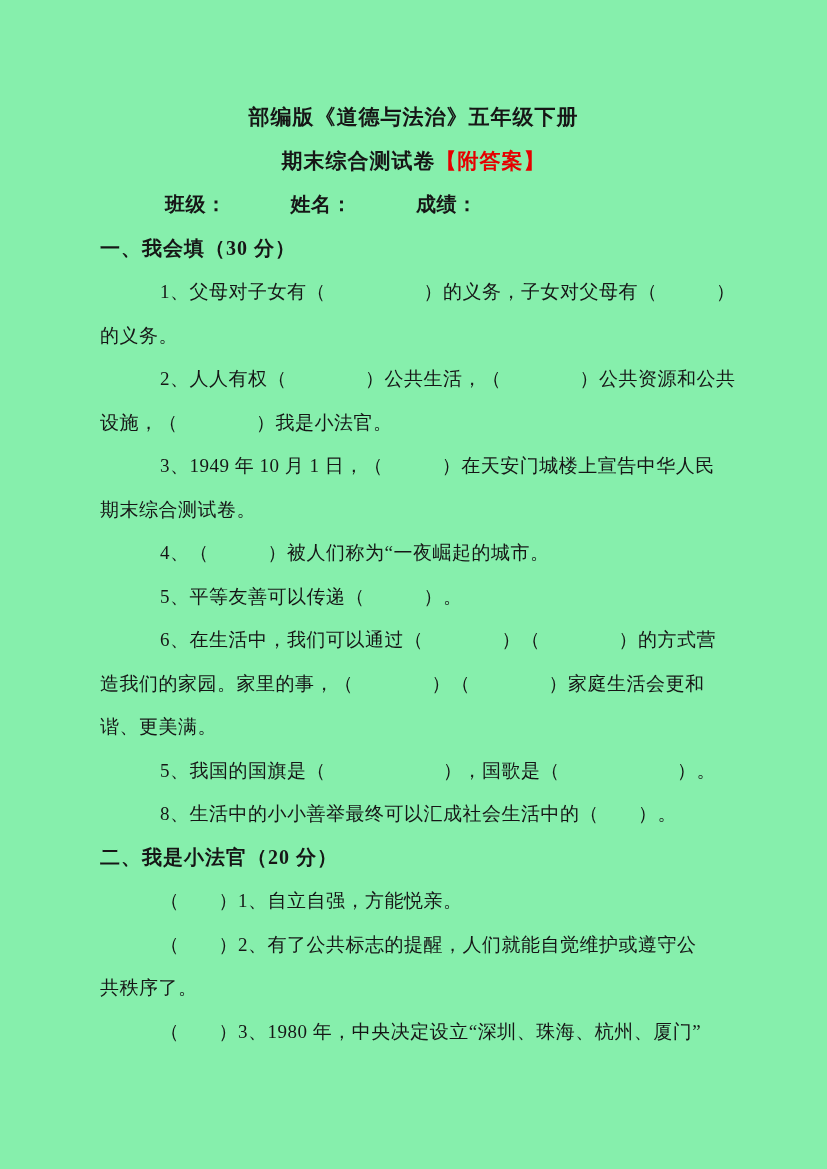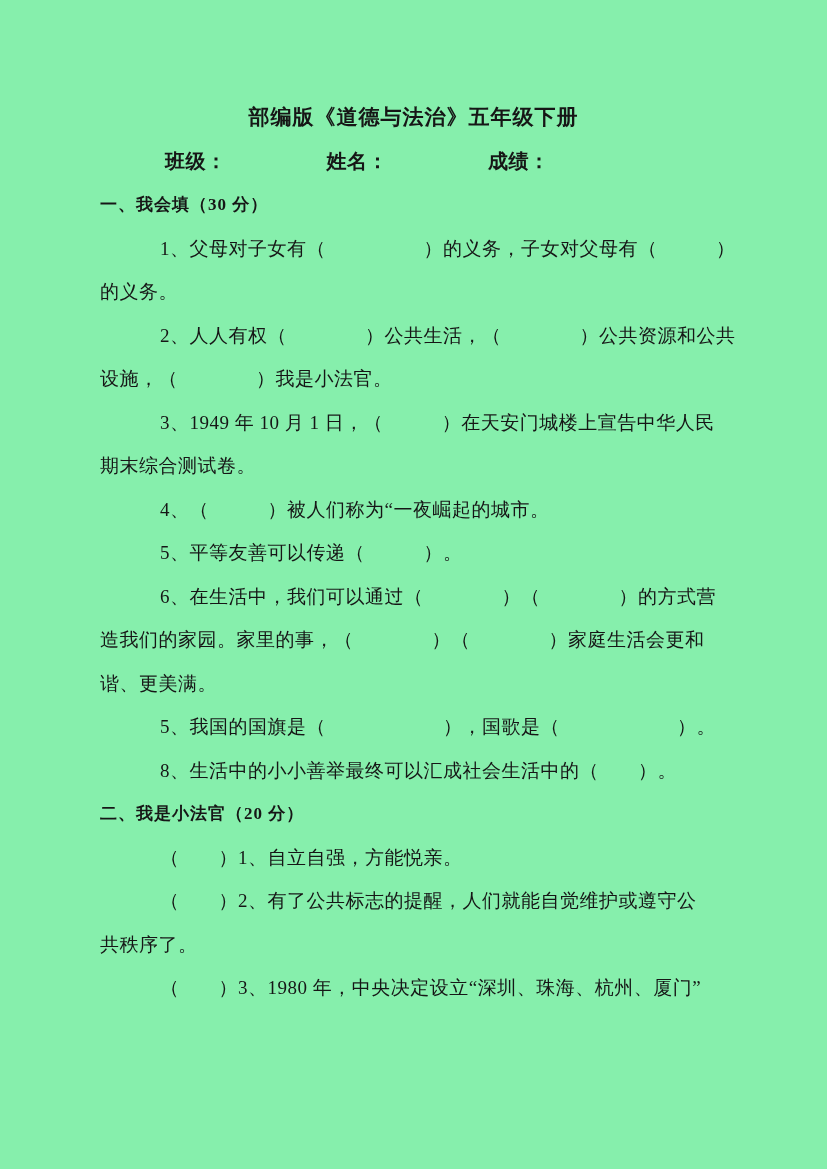--- a/index.html
+++ b/index.html
@@ -22,34 +22,35 @@
     letter-spacing: 0.5px;
   }
   .center { text-align: center; }
   .bold { font-weight: 700; }
   .title-line { font-size: 21px; letter-spacing: 1px; }
   .subtitle-line { font-size: 21px; letter-spacing: 1px; }
   .red { color: #e60000; }
   .fields-row {
     display: flex;
     padding-left: 65px;
-    gap: 100px;
+    gap: 64px;
     font-size: 20px;
     align-items: center;
   }
-  .heading-line { font-size: 17px; letter-spacing: 1px; }
+  .heading-line { font-size: 20px; letter-spacing: 1px; }
   .indent { text-indent: 60px; }
 </style>
 </head>
 <body>
 
 <div class="page">
 
   <div class="line center bold title-line">部编版《道德与法治》五年级下册</div>
 
+  <div class="line center bold subtitle-line"><span>期末综合测试卷</span><span class="red">【附答案】</span></div>
 
   <div class="line bold fields-row">
     <span>班级：</span>
     <span>姓名：</span>
     <span>成绩：</span>
   </div>
 
   <div class="line bold heading-line">一、我会填（30 分）</div>
 
   <div class="line indent">1、父母对子女有（　　　　　）的义务，子女对父母有（　　　）</div>

